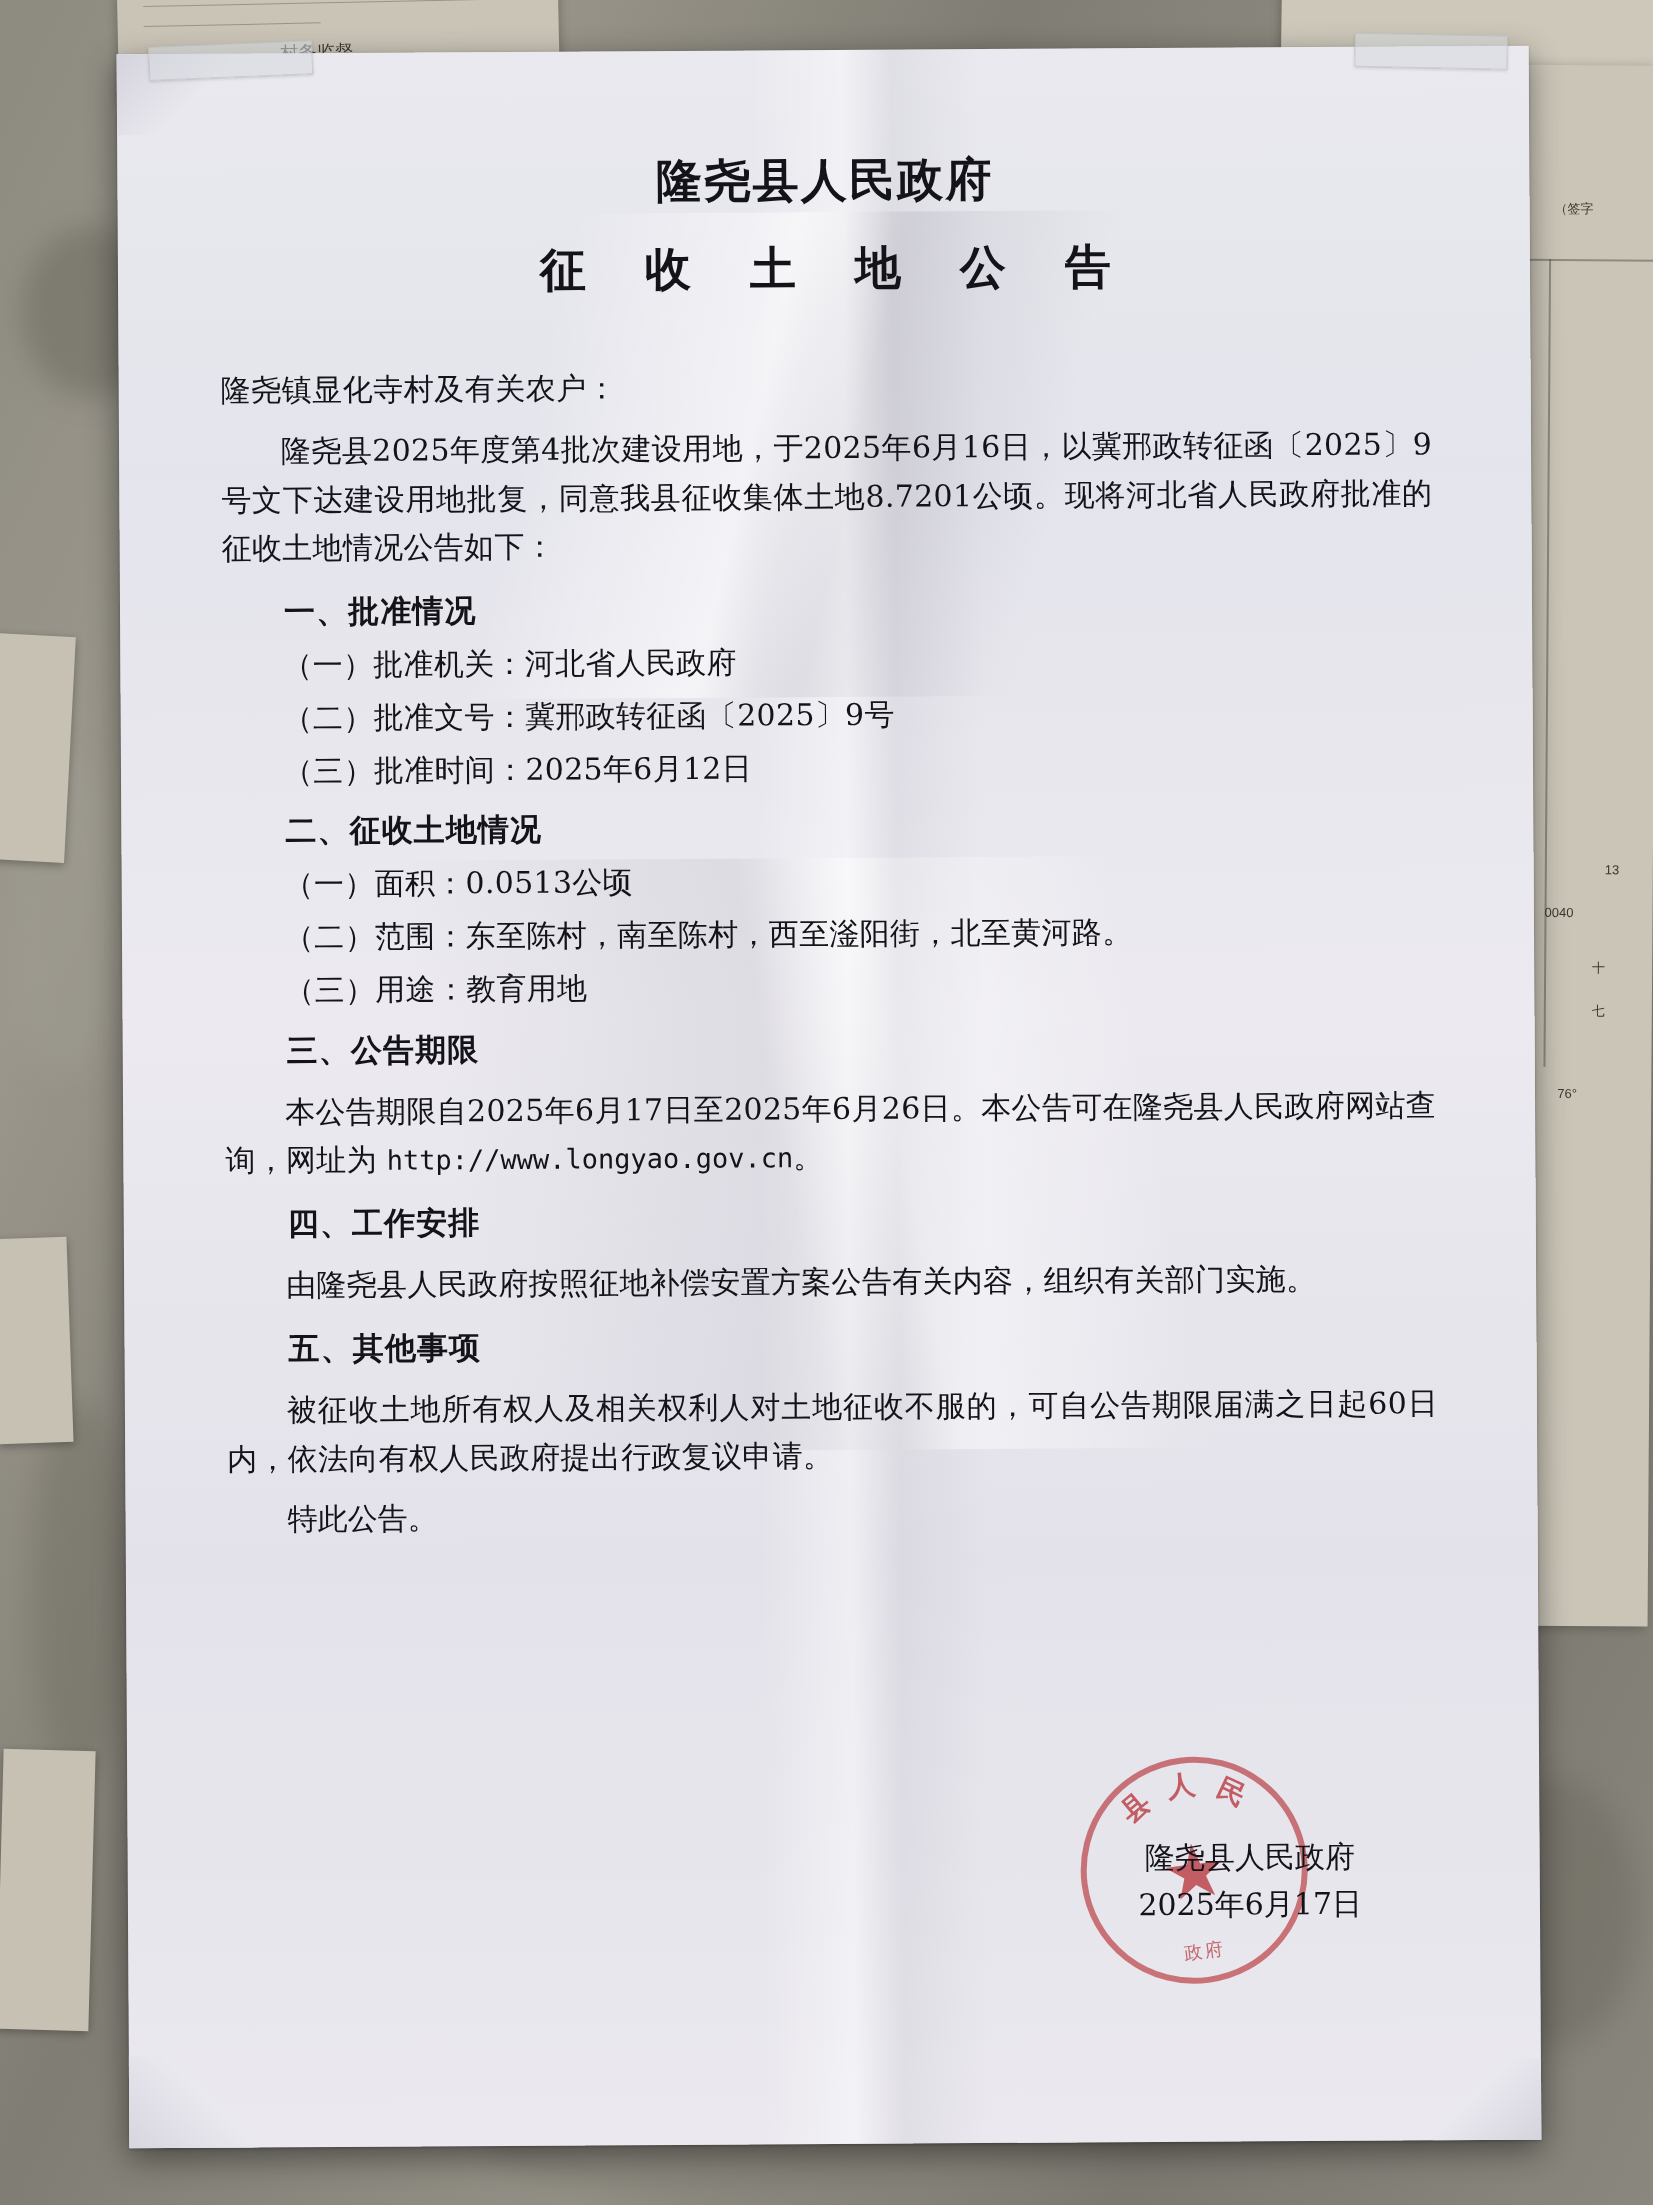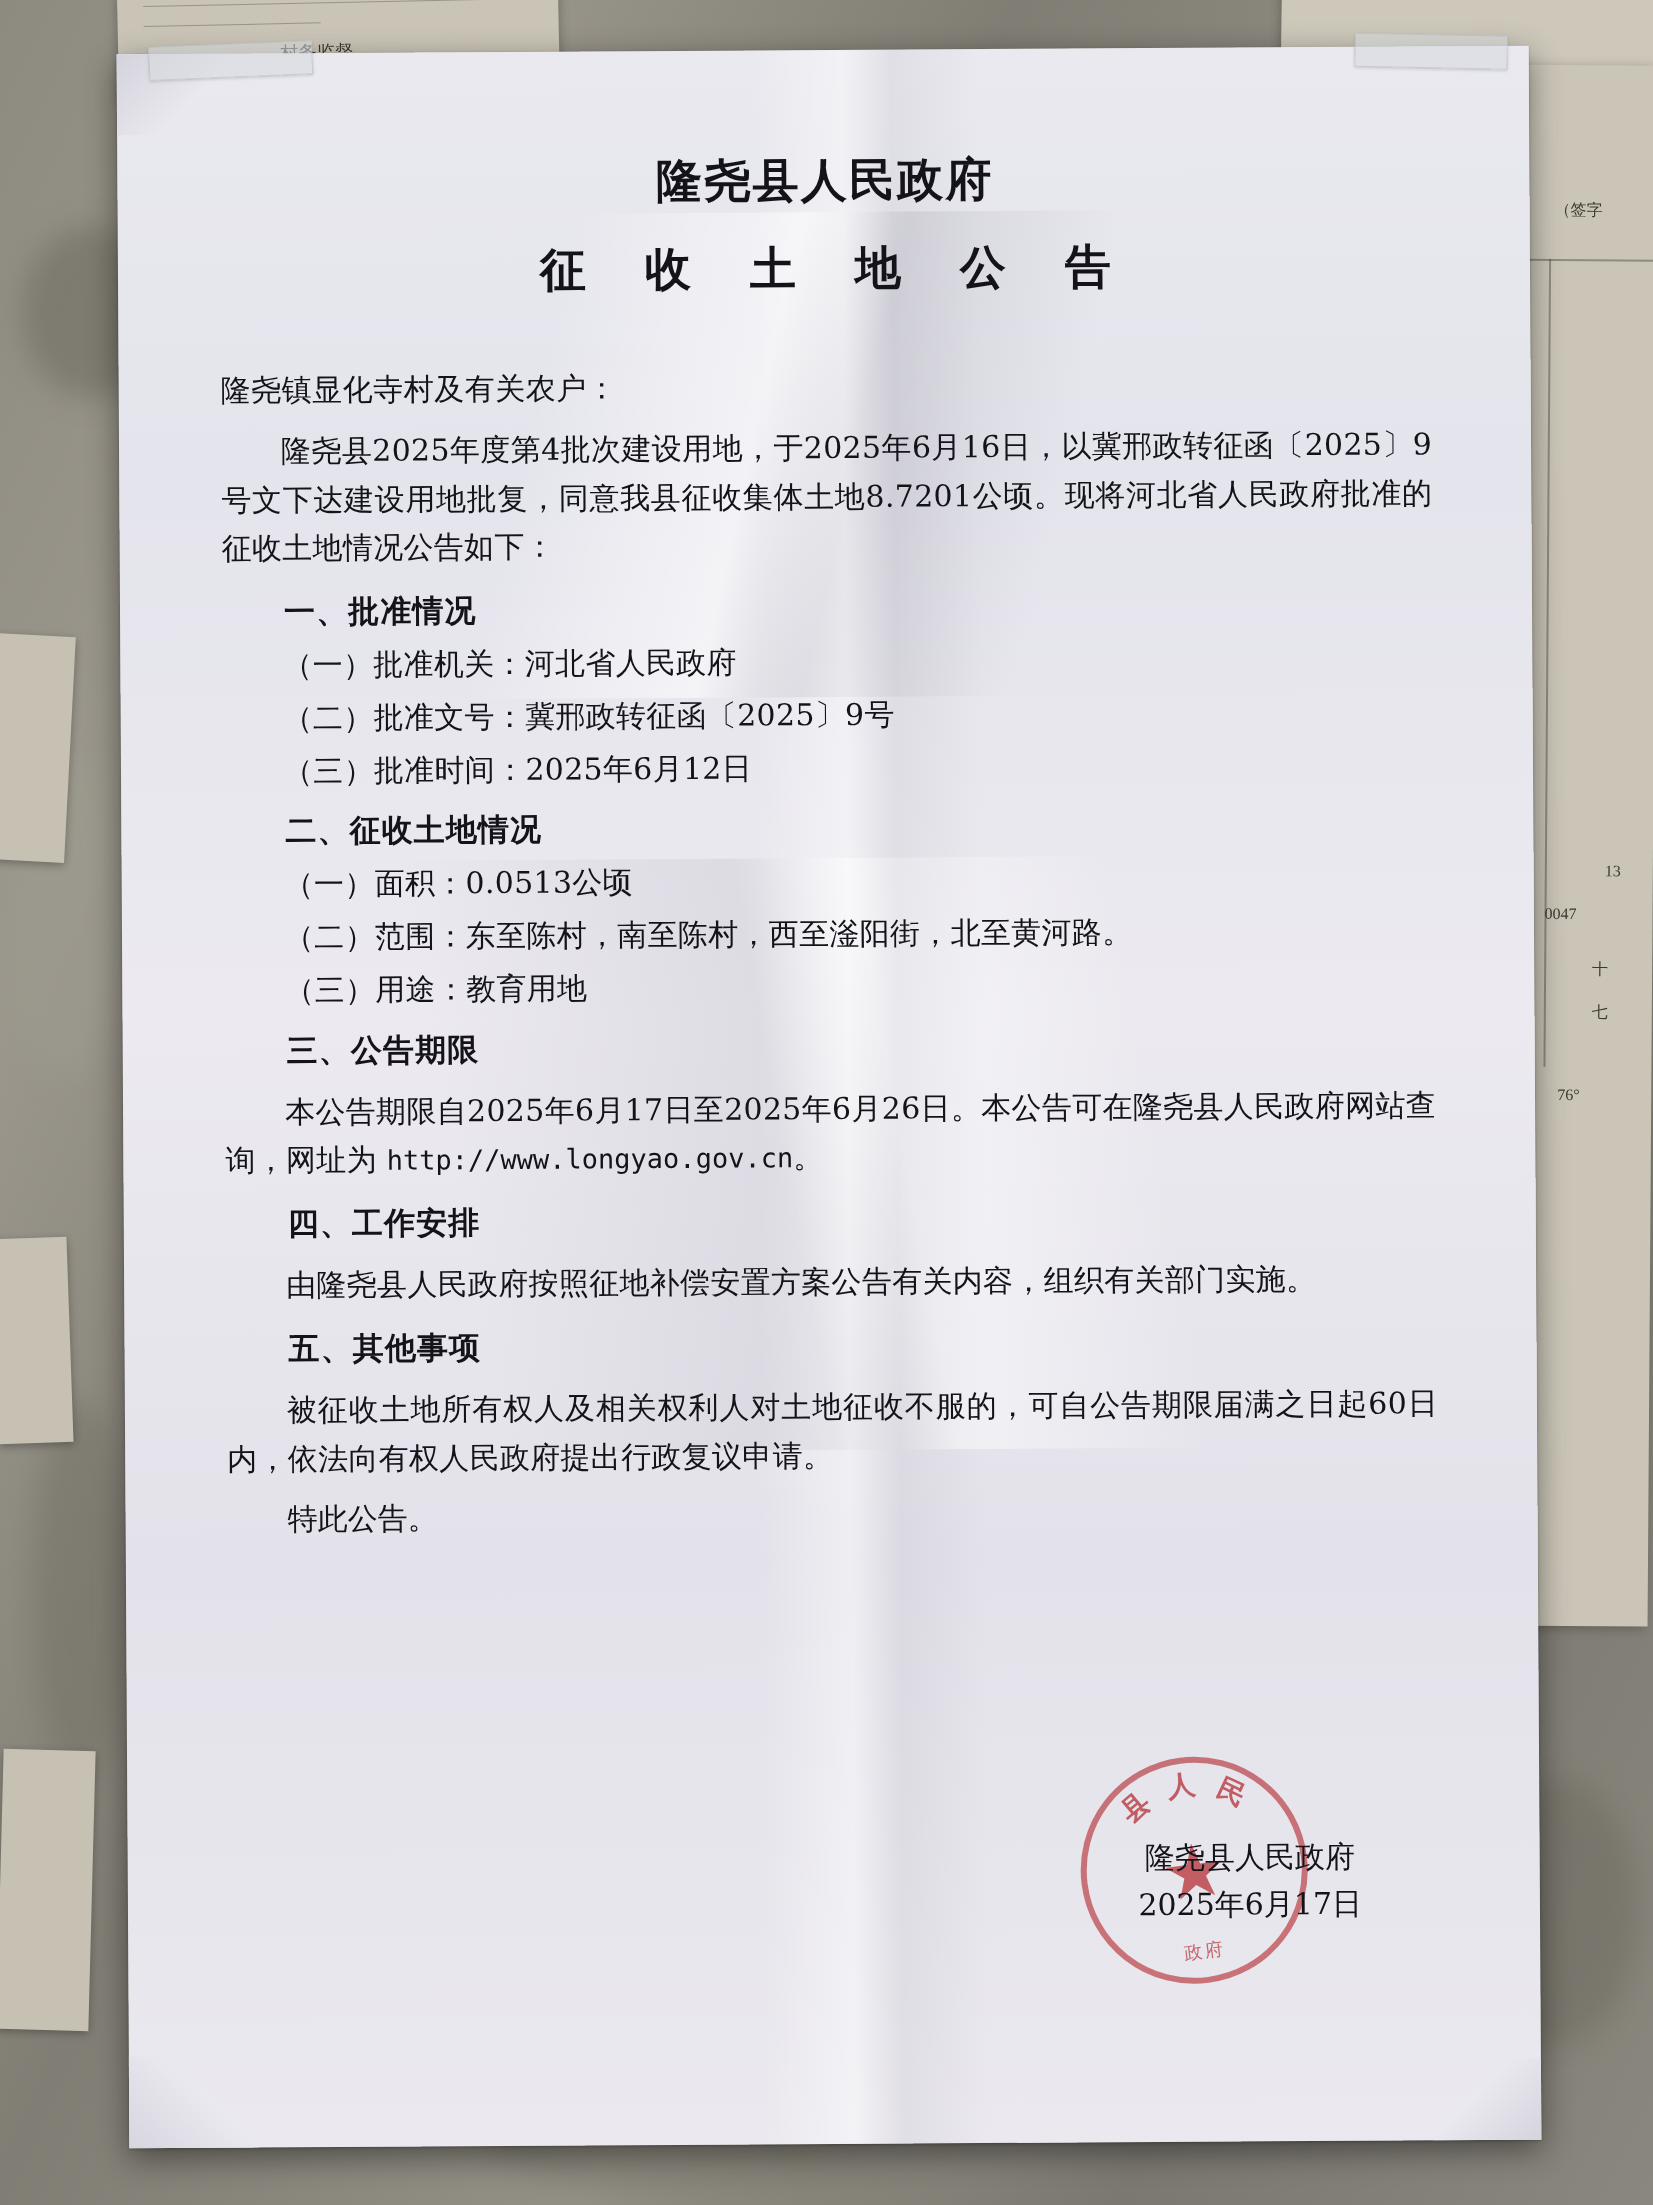--- a/index.html
+++ b/index.html
@@ -66,23 +66,23 @@
   #right-form {
     position: absolute;
     right: 0; top: 65px;
     width: 178px; height: 1561px;
     background: #cac5b7;
     transform: rotate(.4deg);
     box-shadow: -3.2px 2.2px 12px rgba(0,0,0,.25);
   }
   #right-form .rf-cell {
     position: absolute;
-    font-family: Liberation Serif, serif;
+    font-family: Liberation Sans, sans-serif;
     color: #3a382f;
-    font-size: 16px;
+    font-size: 13px;
   }
   #right-form .rf-rule {
     position: absolute;
     background: rgba(70,68,60,.45);
   }
 
   
   #left-scraps .ls {
     position: absolute;
     background: #c6c1b3;
@@ -274,21 +274,21 @@
     <div class="ol-text" style="left:81px;top:90px;font-size:18.3px;">部上本</div>
   </div>
   <div id="top-old-right"></div>
 
   <div id="right-form">
     <div class="rf-rule" style="left:0;top:0;width:3.2px;height:100%;"></div>
     <div class="rf-rule" style="left:70px;top:194px;width:1.6px;height:808px;"></div>
     <div class="rf-rule" style="left:0;top:194px;width:100%;height:1.6px;"></div>
     <div class="rf-cell" style="left:75px;top:135px;">（签字</div>
     <div class="rf-cell" style="left:86px;top:797px;margin-left:44px;">13</div>
-    <div class="rf-cell" style="left:70px;top:840px;">0047</div>
+    <div class="rf-cell" style="left:70px;top:840px;">0040</div>
     <div class="rf-cell" style="left:118px;top:894px;">十</div>
     <div class="rf-cell" style="left:118px;top:937px;">七</div>
     <div class="rf-cell" style="left:84px;top:1012px;margin-top:9px;">76°</div>
   </div>
 
   <div id="left-scraps">
     <div class="ls" style="left:-10.8px;top:635px;width:81px;height:226px;transform:rotate(3deg);"></div>
     <div class="ls" style="left:-5.4px;top:1238px;width:75px;height:205px;transform:rotate(-2deg);"></div>
     <div class="ls" style="left:0;top:1750px;width:92px;height:280px;transform:rotate(1.5deg);"></div>
   </div>

